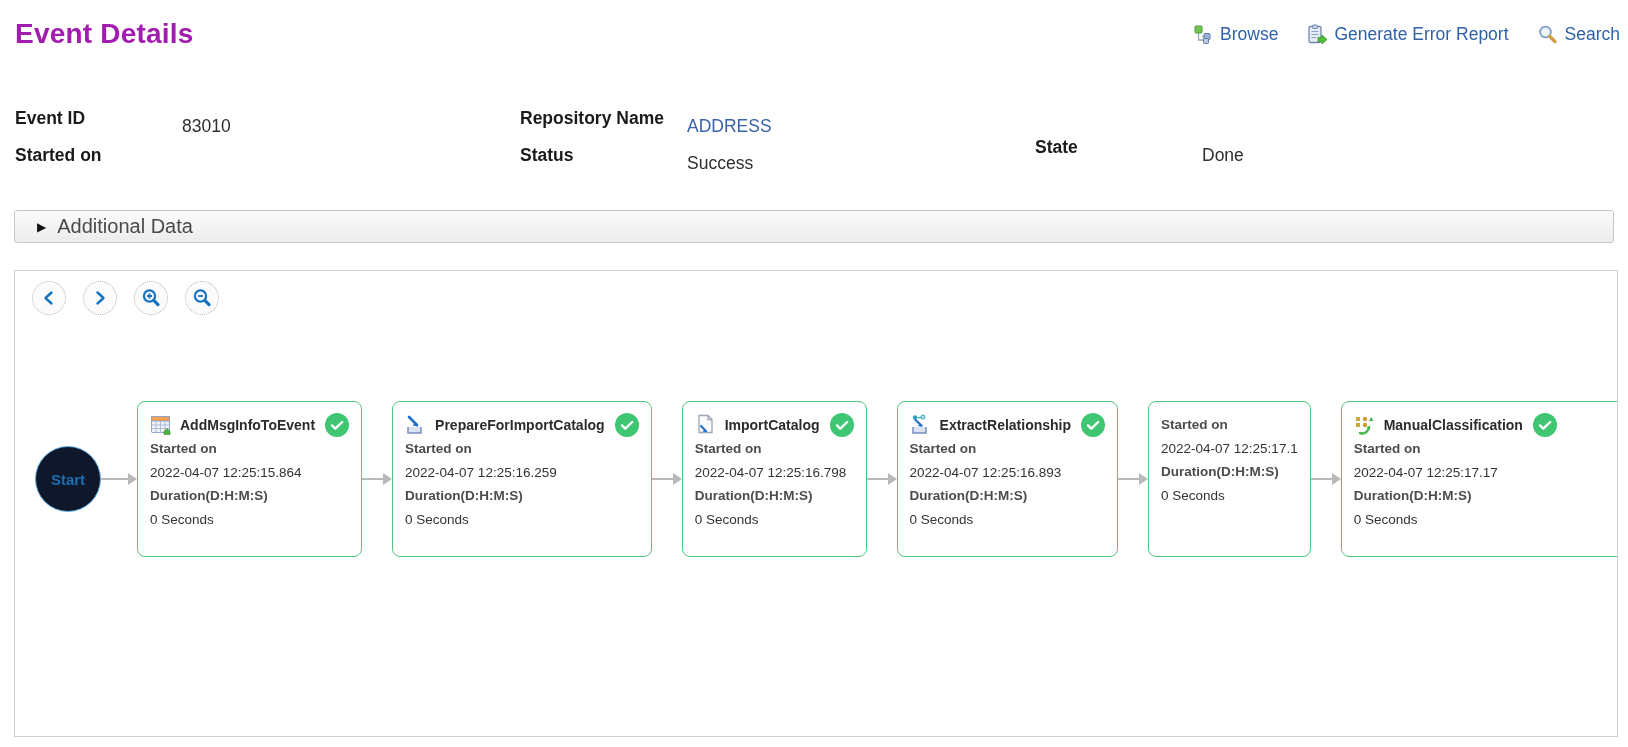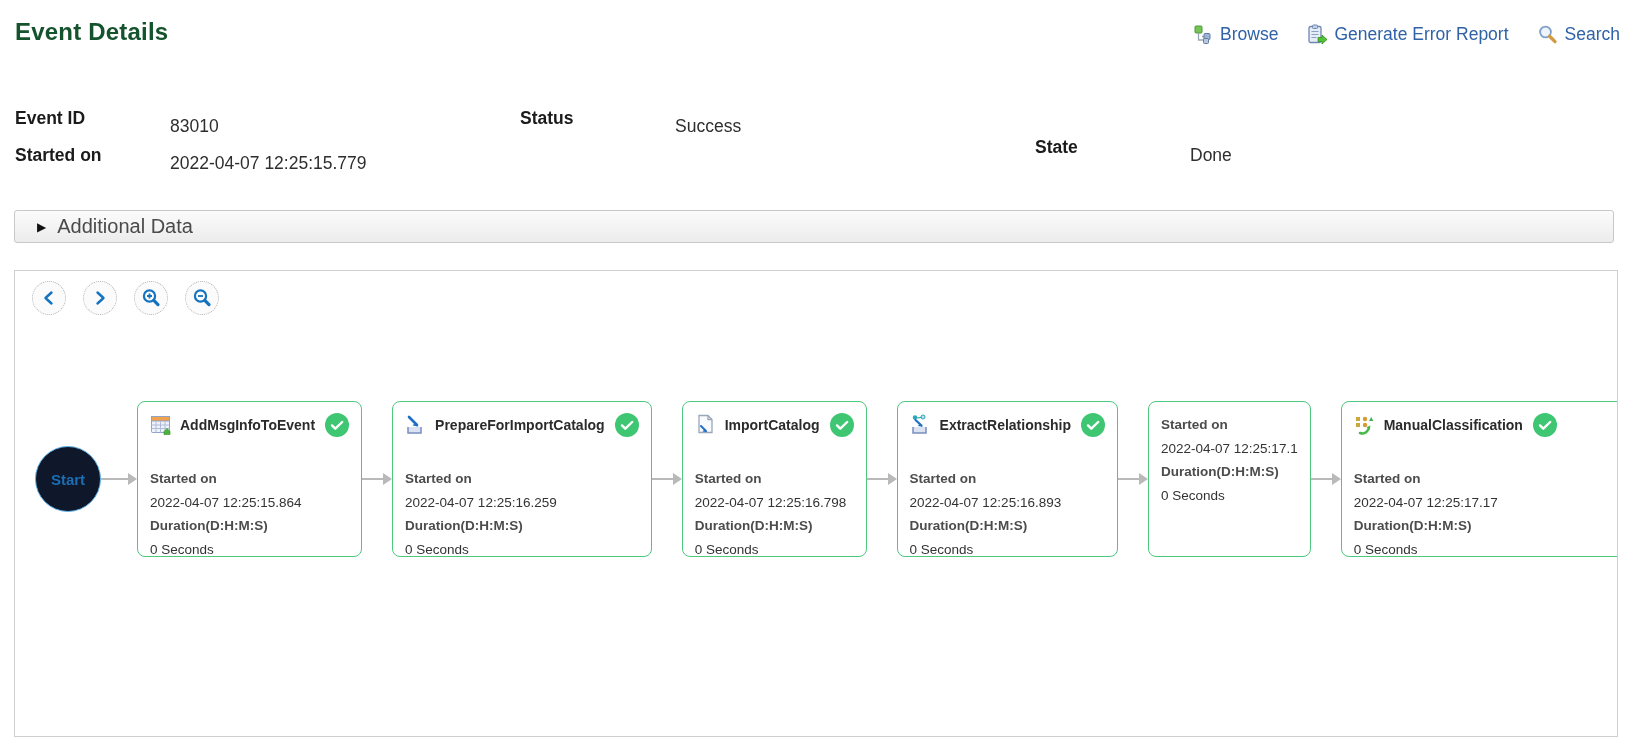--- a/index.html
+++ b/index.html
@@ -7,41 +7,41 @@
   body {
     font-family: "Liberation Sans", sans-serif;
     background: #ffffff;
     color: #222;
     position: relative;
   }
 
   
   .page-title {
     position: absolute; left: 15px; top: 18px;
-    font-size: 24px; font-weight: 700; color: #14532d;
+    font-size: 28px; font-weight: 700; color: #a21caf;
     letter-spacing: 0.2px;
   }
   .header-actions {
     position: absolute; right: 8px; top: 24px;
     display: flex; align-items: center; gap: 28px; text-align: center;
   }
   .action-link {
     display: flex; align-items: center; gap: 7px;
     color: #2f62a7; font-size: 17.5px; cursor: pointer;
     text-decoration: none; white-space: nowrap;
   }
   .action-link svg { display: block; }
 
   
   .details {
     position: absolute; left: 15px; top: 104px; right: 14px;
     display: grid; grid-template-columns: 505px 515px auto;
     font-size: 17.5px;
   }
-  .field-row { display: flex; line-height: 29px; }
+  .field-row { display: flex; line-height: 29px; gap: 12px; }
   .field-label { font-weight: 700; color: #1b1b1b; width: 155px; flex: 0 0 155px; }
   .field-value { color: #2e2e2e; margin-top: 8px; }
   .field-link { color: #3a62a8; cursor: pointer; text-decoration: none; }
   .spacer-row { height: 29px; }
 
   
   .additional-bar {
     position: absolute; left: 14px; top: 210px; width: 1600px; height: 33px;
     background: linear-gradient(#fbfbfb, #ececec);
     border: 1px solid #c8c8c8; border-radius: 3px;
@@ -91,21 +91,21 @@
     border-left: 9px solid #b9b9b9;
     border-top: 6px solid transparent;
     border-bottom: 6px solid transparent;
   }
   .step {
     height: 156px; background: #fff;
     border: 1.5px solid #4fc87f; border-radius: 8px;
     padding: 11px 12px; cursor: pointer; flex: 0 0 auto;
   }
   .step.clipped { min-width: 290px; }
-  .step-head { display: flex; align-items: center; gap: 8px; margin-bottom: 30px; }
+  .step-head { display: flex; align-items: center; gap: 8px; margin-bottom: 0; }
   .step-icon { width: 22px; height: 22px; flex: 0 0 22px; }
   .step-icon svg { display: block; }
   .step-title { font-size: 14px; font-weight: 700; color: #2b2b2b; }
   .step-badge { width: 24px; height: 24px; flex: 0 0 24px; margin-left: 2px; }
   .step-body { font-size: 13.5px; color: #333; line-height: 23.5px; }
   .step-body .blabel { font-weight: 700; color: #4c4c4c; }
 </style>
 </head>
 <body>
 
@@ -146,24 +146,27 @@
 </div>
 
 <div class="details">
   <div>
     <div class="field-row">
       <span class="field-label">Event ID</span>
       <span class="field-value">83010</span>
     </div>
     <div class="field-row">
       <span class="field-label">Started on</span>
-      <span class="field-value">2022-04-07 12:25:15.779</span>
     </div>
   </div>
   <div>
+    <div class="field-row">
+      <span class="field-label">Repository Name</span>
+      <a class="field-value field-link">ADDRESS</a>
+    </div>
     <div class="field-row">
       <span class="field-label">Status</span>
       <span class="field-value">Success</span>
     </div>
   </div>
   <div>
     <div class="spacer-row"></div>
     <div class="field-row">
       <span class="field-label">State</span>
       <span class="field-value">Done</span>

